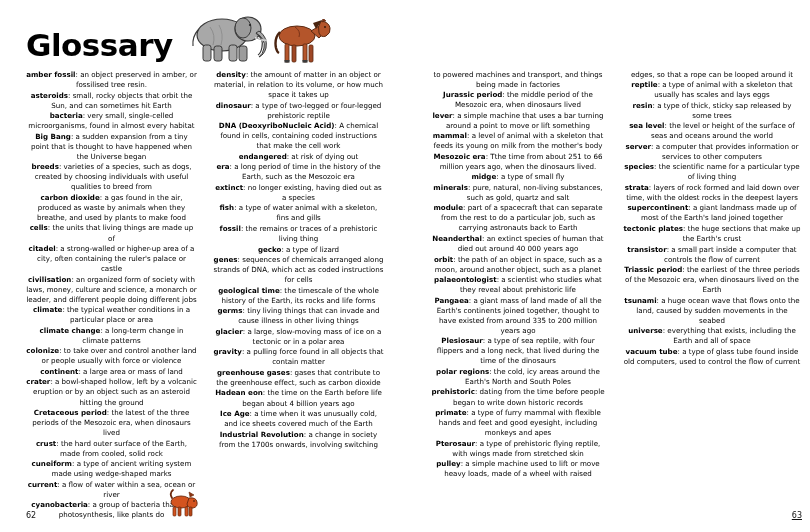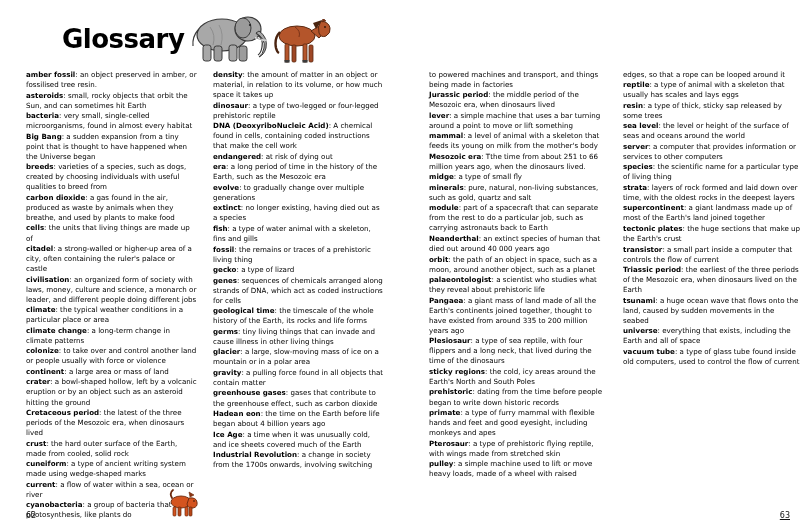--- a/index.html
+++ b/index.html
@@ -28,43 +28,42 @@
     box-sizing: border-box;
   }
   .page-left  { width: 405px; }
   .page-right { width: 405px; }
 
   
   .title {
     position: absolute;
     left: 26px;
     top: 9px;
-    font-size: 26px;
+    font-size: 31px;
     font-weight: bold;
     letter-spacing: -0.5px;
     line-height: 1;
     font-family: "DejaVu Sans", "Liberation Sans", sans-serif;
-    margin-left: 36px;
   }
 
   
   .cols {
     position: absolute;
     top: 70px;
     display: flex;
     gap: 16px;
   }
   .cols-left  { left: 26px;  width: 358px; }
   .cols-right { left: 24px;  width: 372px; }
 
   .col {
     width: 171px;
     font-size: 7.1px;
     line-height: 1.415;
-    text-align: left;
+    text-align: center;
   }
   .cols-right .col { width: 178px; }
 
   .entry {
     margin: 0 0 0.5px 0;
     text-indent: 0;
   }
   .term {
     font-weight: bold;
   }
@@ -74,21 +73,21 @@
 
   
   .folio {
     position: absolute;
     bottom: 12px;
     font-size: 8px;
     color: #111;
     text-align: right;
   }
   .folio-left  { left: 26px; }
-  .folio-right { right: 20px; text-decoration: underline; }
+  .folio-right { right: 8px; text-decoration: underline; }
 
   
   .art { position: absolute; pointer-events: none; }
   .art svg { display: block; }
 
   .art-elephant { left: 186px; top: 11px; }
   .art-horse    { left: 273px; top: 19px; }
   .art-dog      { left: 167px; top: 489px;}
 
   .gutter {
@@ -191,29 +190,28 @@
           <p class="entry"><span class="term">cuneiform</span><span>: a type of ancient writing system made using wedge-shaped marks</span></p>
           <p class="entry"><span class="term">current</span><span>: a flow of water within a sea, ocean or river</span></p>
           <p class="entry"><span class="term">cyanobacteria</span><span>: a group of bacteria that use photosynthesis, like plants do</span></p>
         </div>
       <div class="col" id="c2">
           <p class="entry"><span class="term">density</span><span>: the amount of matter in an object or material, in relation to its volume, or how much space it takes up</span></p>
           <p class="entry"><span class="term">dinosaur</span><span>: a type of two-legged or four-legged prehistoric reptile</span></p>
           <p class="entry"><span class="term">DNA (DeoxyriboNucleic Acid)</span><span>:  A chemical found in cells, containing coded instructions that make the cell work</span></p>
           <p class="entry"><span class="term">endangered</span><span>: at risk of dying out</span></p>
           <p class="entry"><span class="term">era</span><span>: a long period of time in the history of the Earth, such as the Mesozoic era</span></p>
-          <p class="entry"><span class="term">evolve</span><span>: to gradually change over multiple generations</span></p>
           <p class="entry"><span class="term">extinct</span><span>: no longer existing, having died out as a species</span></p>
           <p class="entry"><span class="term">fish</span><span>: a type of water animal with a skeleton, fins and gills</span></p>
           <p class="entry"><span class="term">fossil</span><span>: the remains or traces of a prehistoric living thing</span></p>
           <p class="entry"><span class="term">gecko</span><span>: a type of lizard</span></p>
           <p class="entry"><span class="term">genes</span><span>: sequences of chemicals arranged along strands of DNA, which act as coded instructions for cells</span></p>
           <p class="entry"><span class="term">geological time</span><span>: the timescale of the whole history of the Earth, its rocks and life forms</span></p>
           <p class="entry"><span class="term">germs</span><span>: tiny living things that can invade and cause illness in other living things</span></p>
-          <p class="entry"><span class="term">glacier</span><span>: a large, slow-moving mass of ice on a mountain or in a polar area</span></p>
+          <p class="entry"><span class="term">glacier</span><span>: a large, slow-moving mass of ice on a tectonic or in a polar area</span></p>
           <p class="entry"><span class="term">gravity</span><span>: a pulling force found in all objects that contain matter</span></p>
           <p class="entry"><span class="term">greenhouse gases</span><span>: gases that contribute to the greenhouse effect, such as carbon dioxide</span></p>
           <p class="entry"><span class="term">Hadean eon</span><span>: the time on the Earth before life began about 4 billion years ago</span></p>
           <p class="entry"><span class="term">Ice Age</span><span>: a time when it was unusually cold, and ice sheets covered much of the Earth</span></p>
           <p class="entry"><span class="term">Industrial Revolution</span><span>: a change in society from the 1700s onwards, involving switching</span></p>
         </div>
     </div>
 
     <div class="art art-dog">
       <svg width="34" height="30" viewBox="0 0 34 30">
@@ -244,21 +242,21 @@
           <p class="entry"><span class="term">mammal</span><span>: a level of animal with a skeleton that feeds its young on milk from the mother's body</span></p>
           <p class="entry"><span class="term">Mesozoic era</span><span>: Tthe time from about 251 to 66 million years ago, when the dinosaurs lived.</span></p>
           <p class="entry"><span class="term">midge</span><span>: a type of small fly</span></p>
           <p class="entry"><span class="term">minerals</span><span>: pure, natural, non-living substances, such as gold, quartz and salt</span></p>
           <p class="entry"><span class="term">module</span><span>: part of a spacecraft that can separate from the rest to do a particular job, such as carrying astronauts back to Earth</span></p>
           <p class="entry"><span class="term">Neanderthal</span><span>: an extinct species of human that died out around 40 000 years ago</span></p>
           <p class="entry"><span class="term">orbit</span><span>: the path of an object in space, such as a moon, around another object, such as a planet</span></p>
           <p class="entry"><span class="term">palaeontologist</span><span>: a scientist who studies what they reveal about prehistoric life</span></p>
           <p class="entry"><span class="term">Pangaea</span><span>: a giant mass of land made of all the Earth's continents joined together, thought to have existed from around 335 to 200 million years ago</span></p>
           <p class="entry"><span class="term">Plesiosaur</span><span>: a type of sea reptile, with four flippers and a long neck, that lived during the time of the dinosaurs</span></p>
-          <p class="entry"><span class="term">sticky regions</span><span>: the cold, icy areas around the Earth's North and South Poles</span></p>
+          <p class="entry"><span class="term">polar regions</span><span>: the cold, icy areas around the Earth's North and South Poles</span></p>
           <p class="entry"><span class="term">prehistoric</span><span>: dating from the time before people began to write down historic records</span></p>
           <p class="entry"><span class="term">primate</span><span>: a type of furry mammal with flexible hands and feet and good eyesight, including monkeys and apes</span></p>
           <p class="entry"><span class="term">Pterosaur</span><span>: a type of prehistoric flying reptile, with wings made from stretched skin</span></p>
           <p class="entry"><span class="term">pulley</span><span>: a simple machine used to lift or move heavy loads, made of a wheel with raised</span></p>
         </div>
       <div class="col" id="c4">
           <p class="entry cont"><span>edges, so that a rope can be looped around it</span></p>
           <p class="entry"><span class="term">reptile</span><span>: a type of animal with a skeleton that usually has scales and lays eggs</span></p>
           <p class="entry"><span class="term">resin</span><span>: a type of thick, sticky sap released by some trees</span></p>
           <p class="entry"><span class="term">sea level</span><span>: the level or height of the surface of seas and oceans around the world</span></p>

